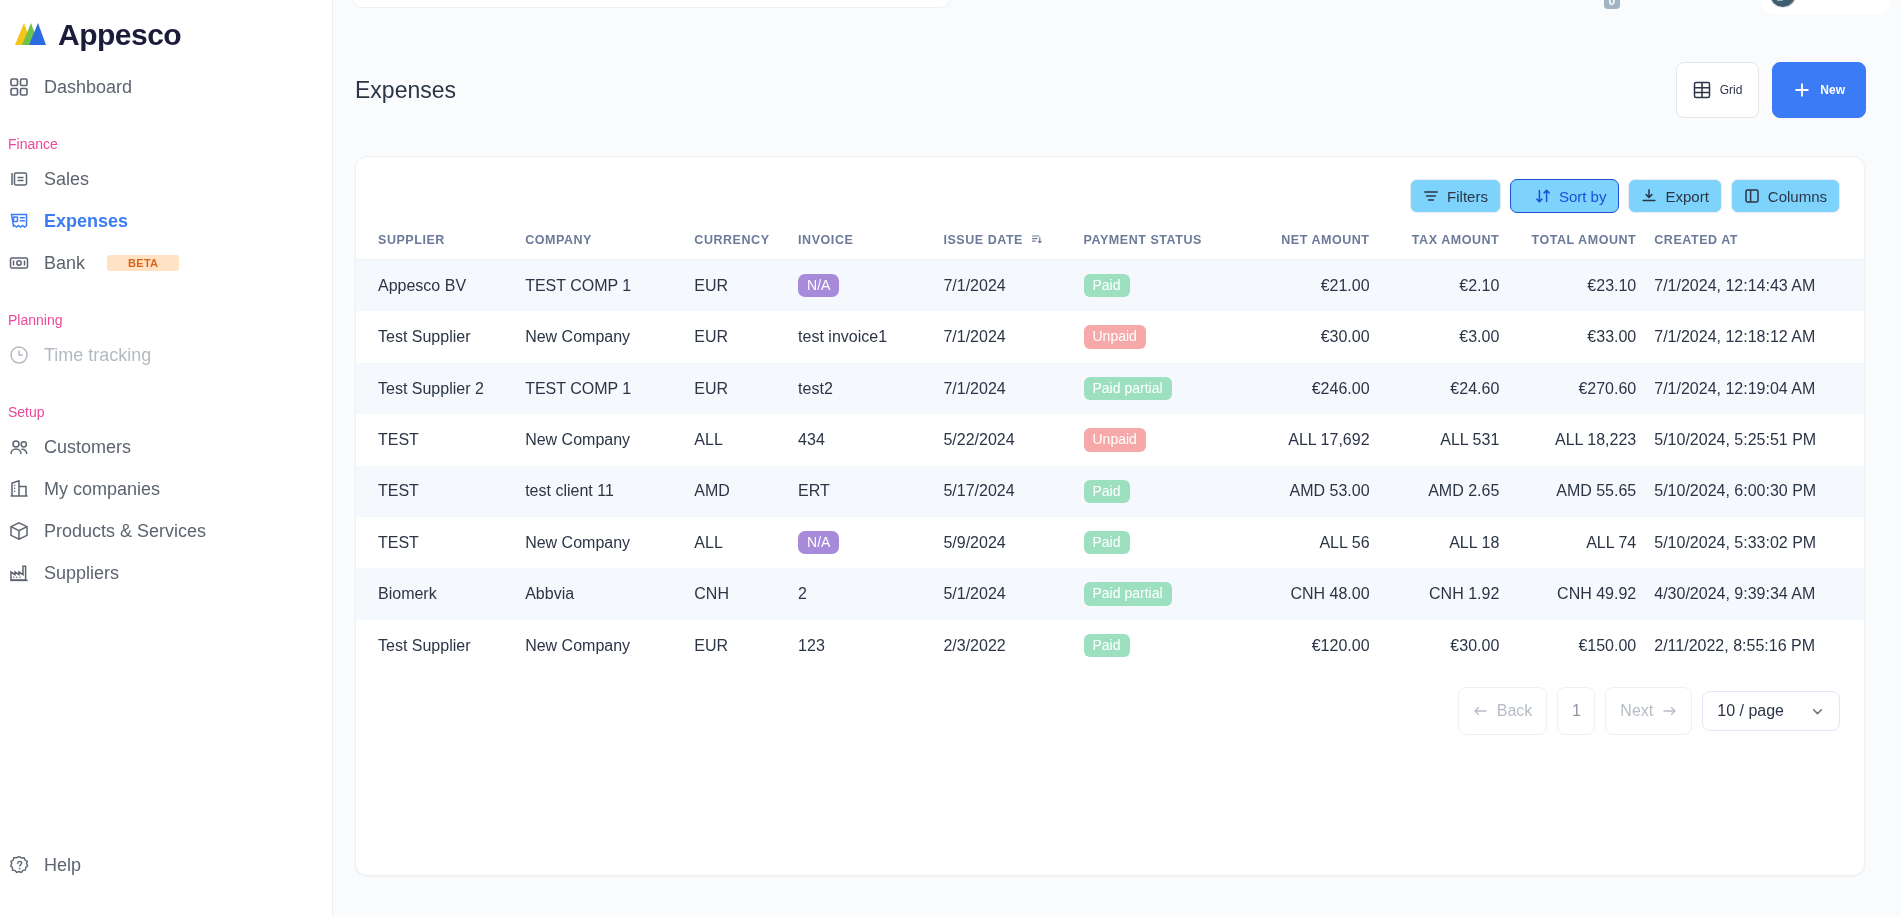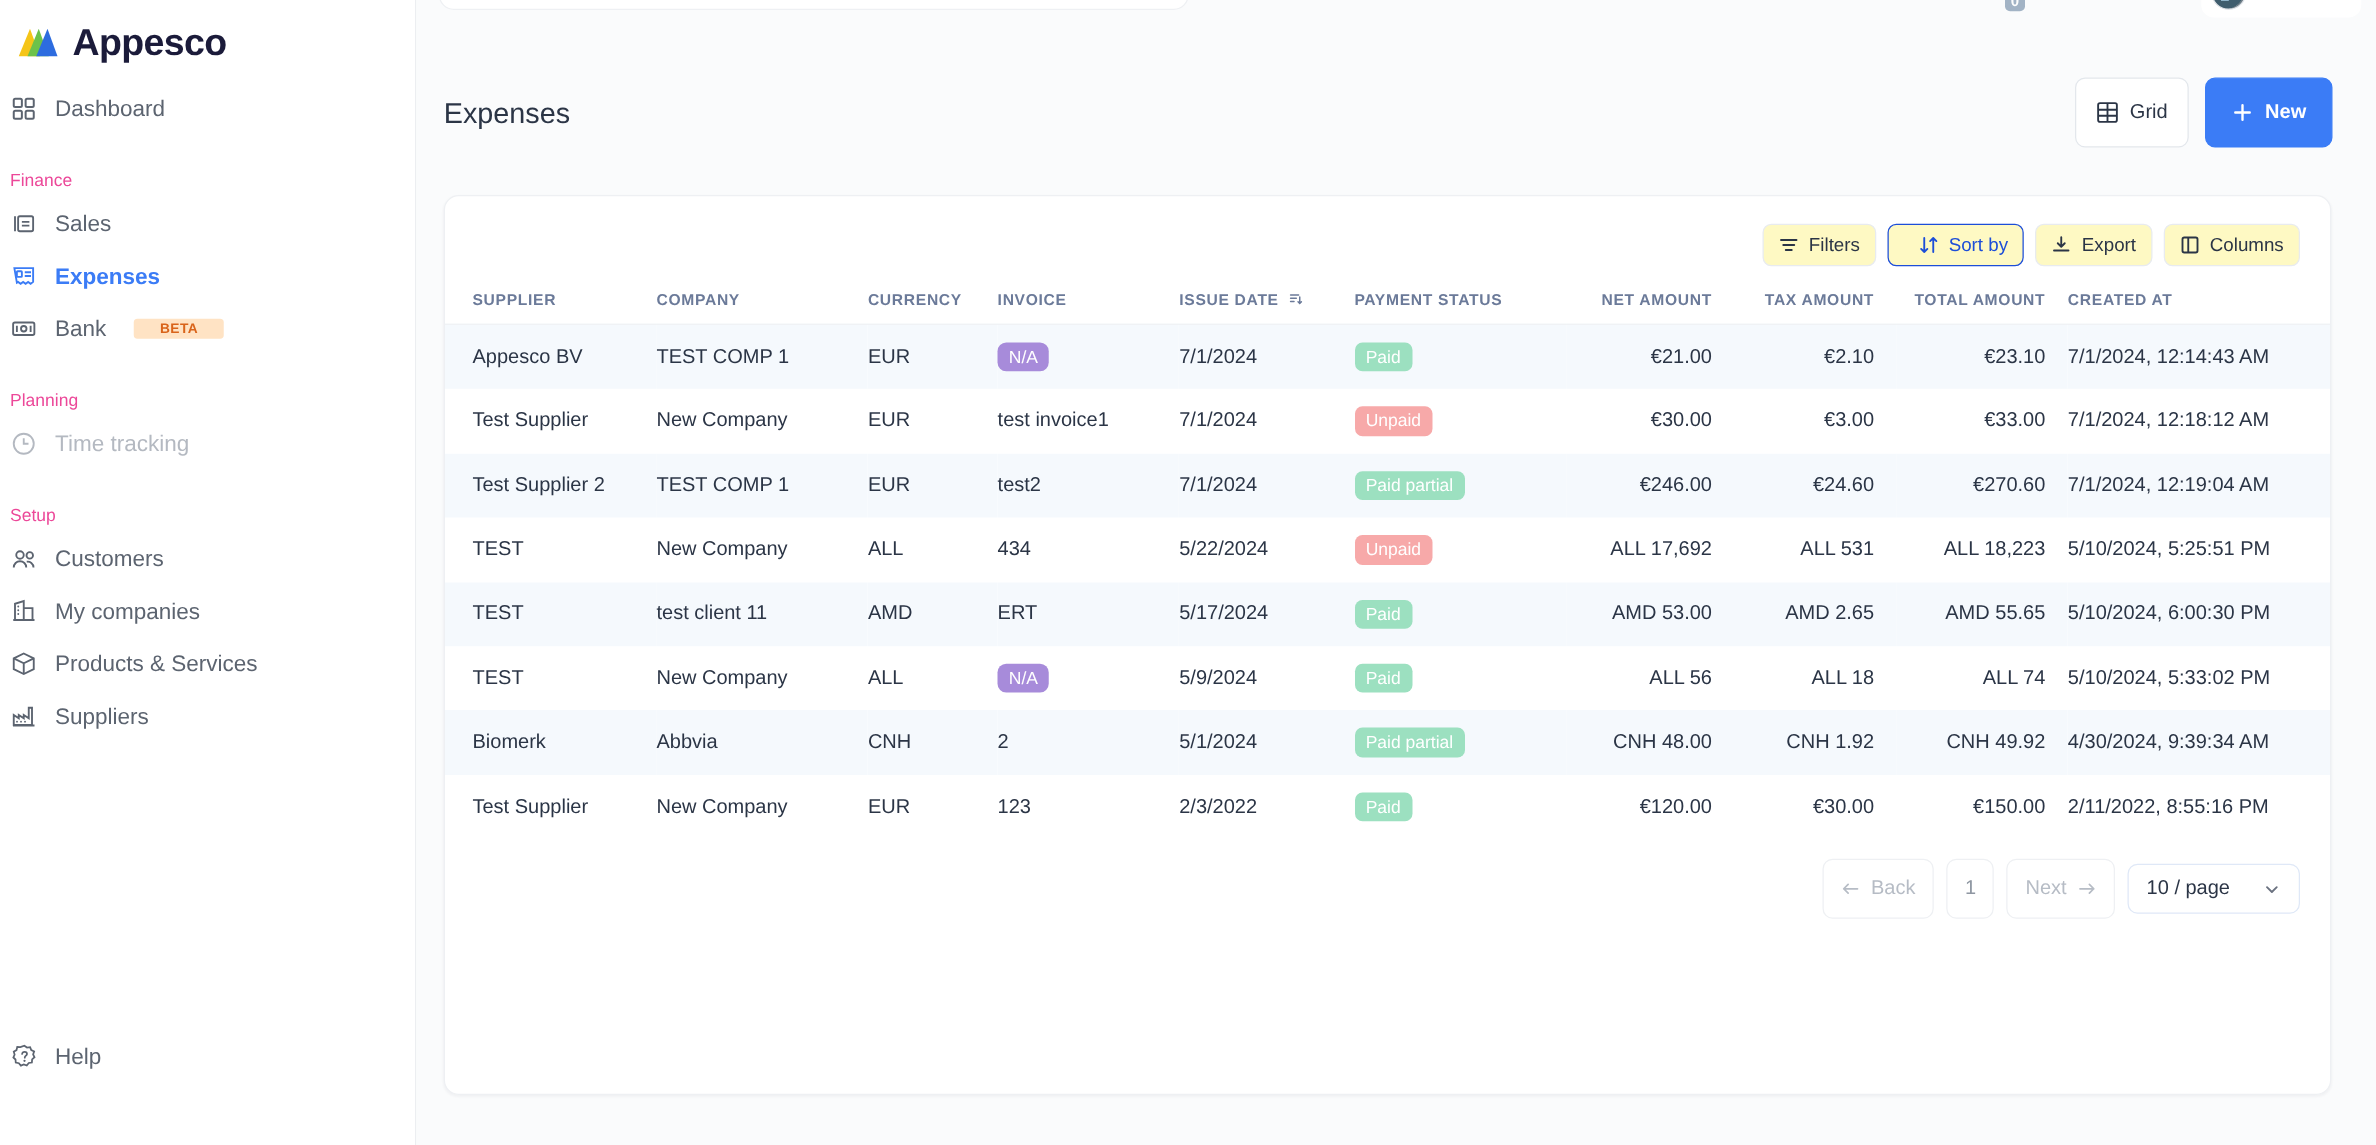--- a/index.html
+++ b/index.html
@@ -31,21 +31,21 @@
   .nav-item.active { color: #3b7cf6; font-weight: 600; }
   .nav-item.disabled { color: #b4b9c1; }
   .nav-ico { width: 22px; height: 22px; display: inline-flex; align-items: center; justify-content: center; flex: 0 0 22px; }
   .nav-ico svg { display: block; }
   .beta-badge {
     background: #ffe3c4; color: #d9641b; font-size: 11px; font-weight: 700;
     padding: 2px 21px; border-radius: 3px; letter-spacing: .3px; margin-left: 8px;
   }
   #sb-dashboard { margin-top: 10px; }
   .grp { margin-top: 28px; }
-  #help-wrap { position: absolute; bottom: 50px; left: 0; width: 100%; }
+  #help-wrap { position: absolute; bottom: 30px; left: 0; width: 100%; }
 
   
   #main { flex: 1 1 auto; position: relative; background: #fafbfc; height: 916px; }
 
   
   #topbar-card {
     position: absolute; left: 18px; top: -24px; width: 600px; height: 32px;
     background: #fff; border-radius: 12px; border: 1px solid #eef0f3; border-top: none;
   }
   #topbar-right {
@@ -69,38 +69,38 @@
 
   
   #page-head {
     position: absolute; left: 0; right: 0; top: 60px; height: 60px;
     display: flex; align-items: center; padding: 0 35px 0 22px;
   }
   #page-title { font-size: 23px; color: #2b3546; font-weight: 400; }
   #head-actions { margin-left: auto; display: flex; align-items: center; gap: 13px; }
   .btn {
     display: inline-flex; align-items: center; gap: 9px; height: 56px;
-    border-radius: 8px; font-size: 16px; cursor: pointer; padding: 0 16px;
+    border-radius: 8px; font-size: 12px; cursor: pointer; padding: 0 16px;
     background: #fff; border: 1px solid #e3e7ec; color: #2b3546;
   }
   .btn.primary { background: #3b7cf6; border-color: #3b7cf6; color: #fff; font-weight: 600; padding: 0 20px; }
 
   
   #table-card {
     position: absolute; left: 22px; right: 36px; top: 156px; bottom: 40px;
     background: #fff; border-radius: 12px; border: 1px solid #eef0f3;
     box-shadow: 0 1px 2px rgba(16,24,40,.04);
   }
   #table-toolbar {
     display: flex; justify-content: flex-end; align-items: center; gap: 9px;
     padding: 16px 24px 0 0; height: 62px;
   }
   .tbtn {
     display: inline-flex; align-items: center; gap: 8px; height: 34px;
-    border: 1px solid #e8ebef; border-radius: 7px; background: #fef9c3;
+    border: 1px solid #e8ebef; border-radius: 7px; background: #7dd3fc;
     font-size: 15px; color: #2b3546; padding: 0 12px; cursor: pointer; justify-content: space-between;
   }
   .tbtn.selected { border: 1.6px solid #1d4ed8; color: #1d4ed8; font-weight: 500; padding-left: 24px; }
 
   table { width: 100%; border-collapse: collapse; table-layout: fixed; }
   th {
     text-align: left; font-size: 12.5px; letter-spacing: .55px; font-weight: 700;
     color: #6b7a99; padding: 14px 0 12px 0; text-transform: uppercase;
     border-bottom: 1px solid #f0f2f5; vertical-align: middle;
   }

